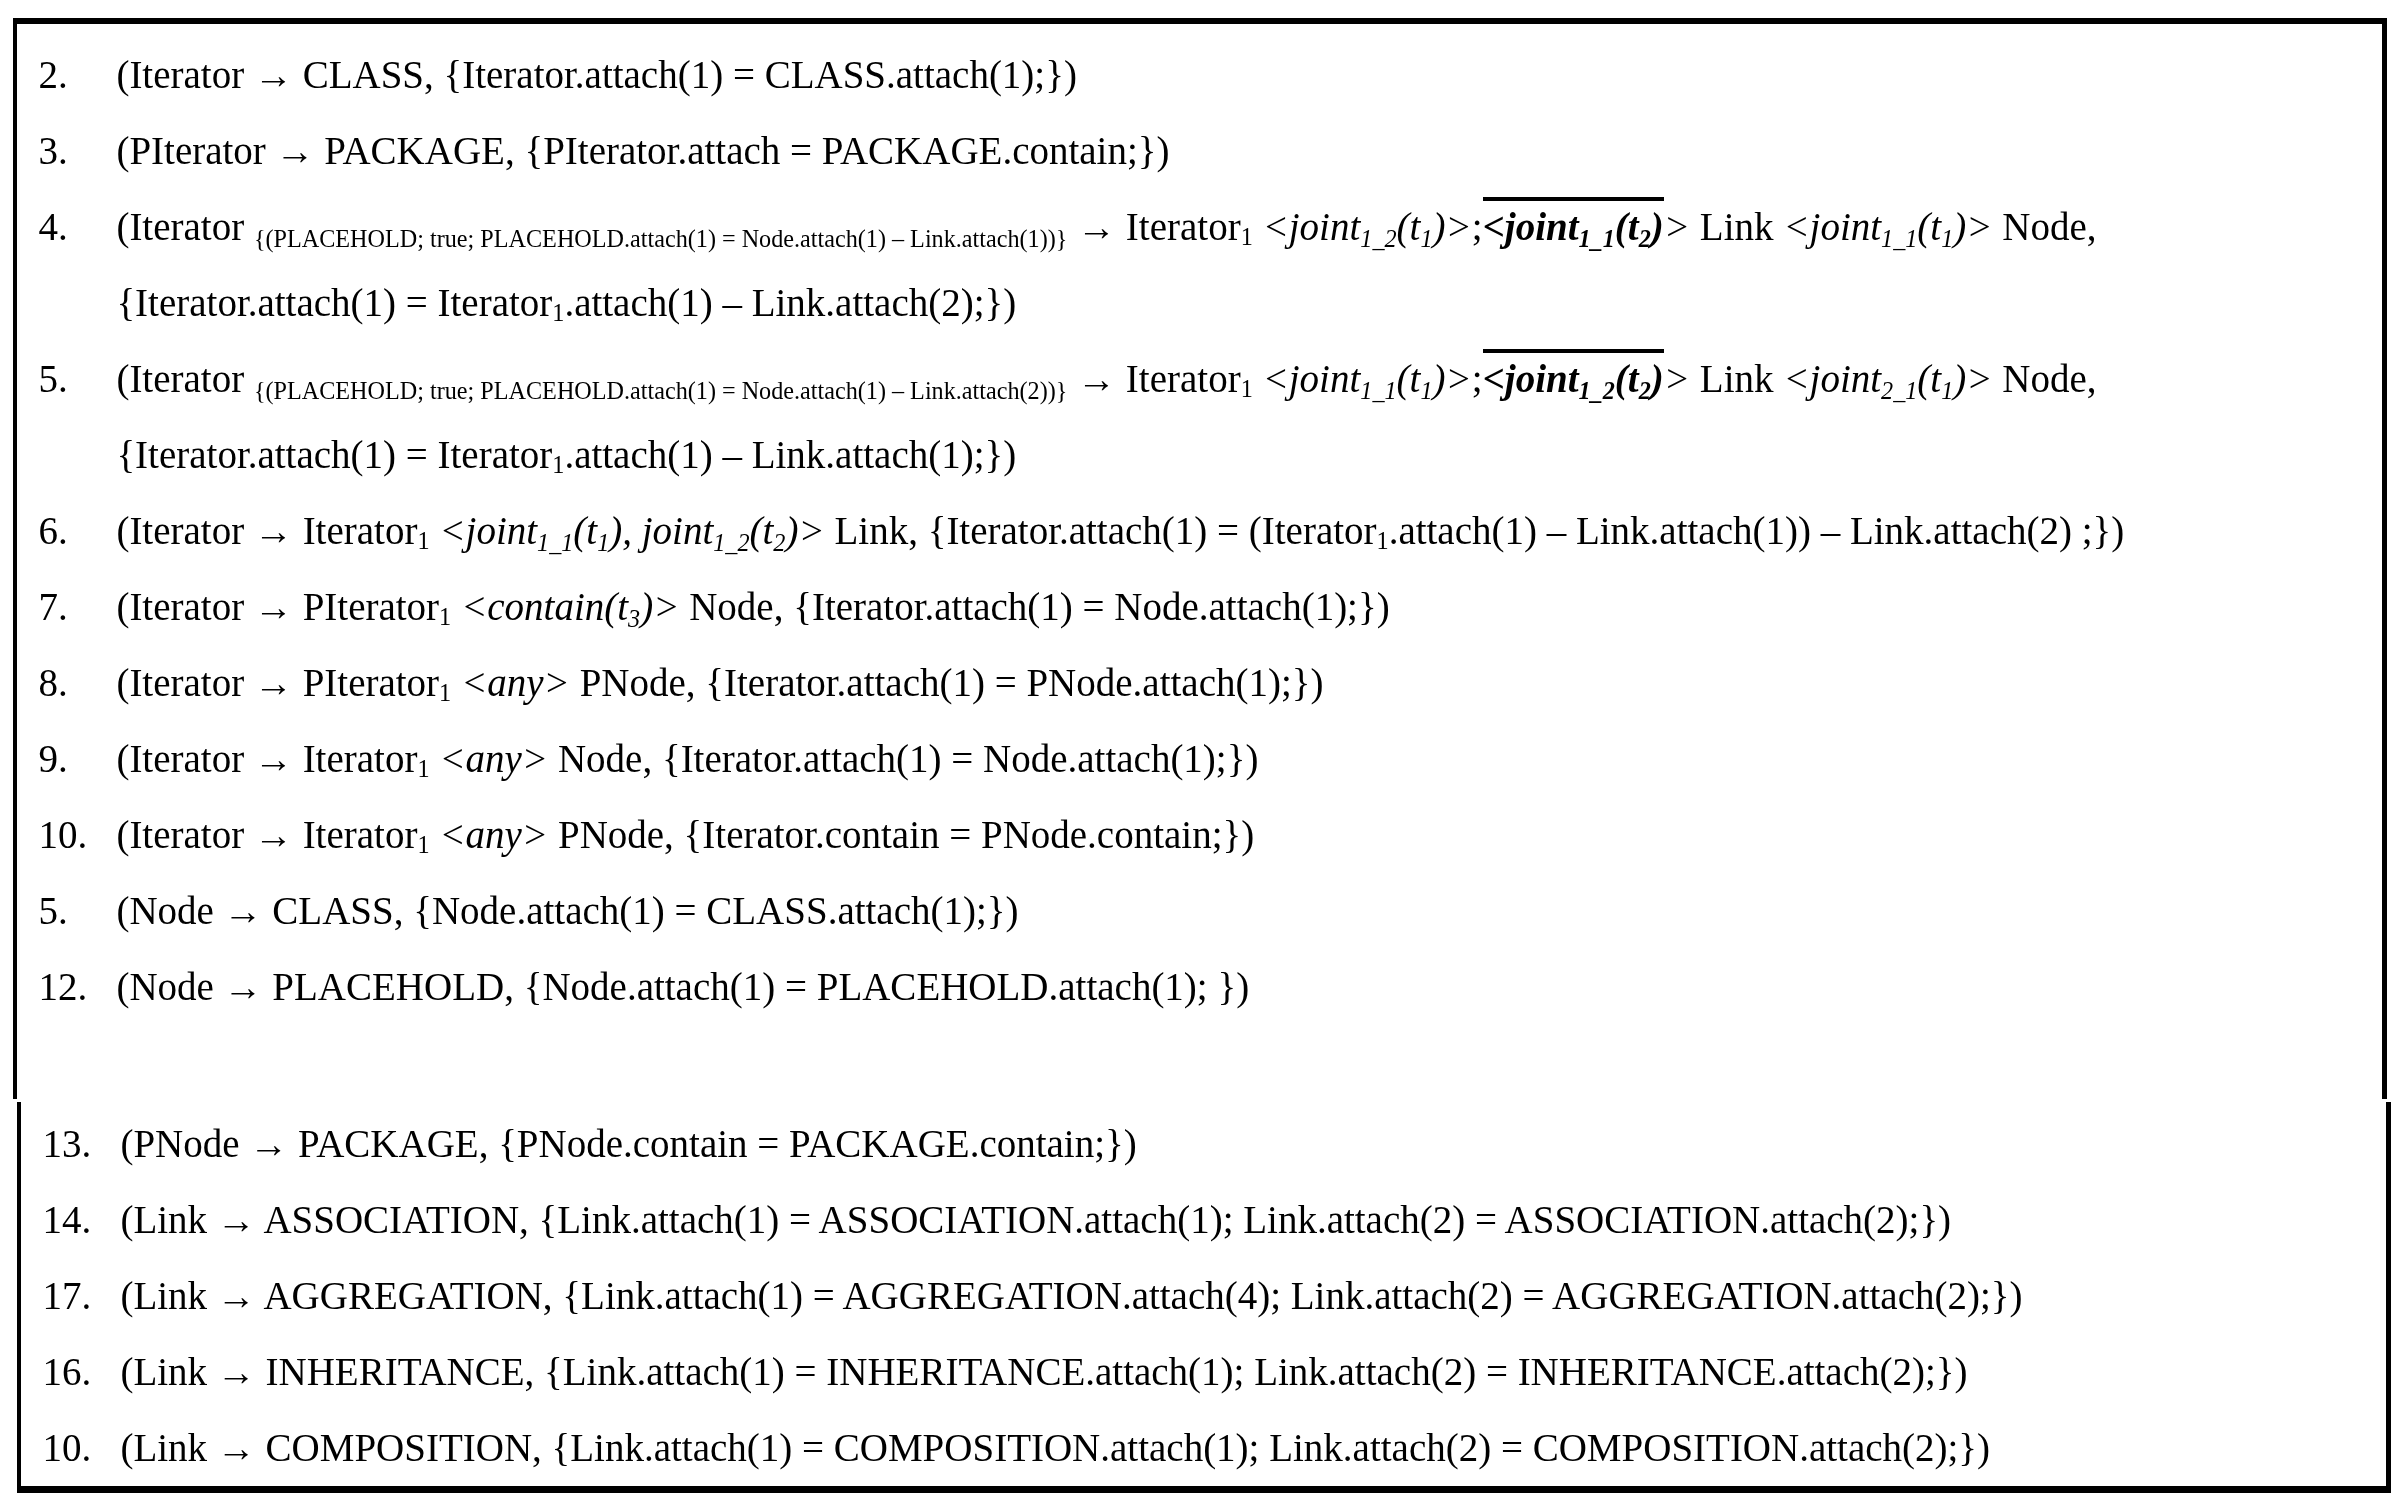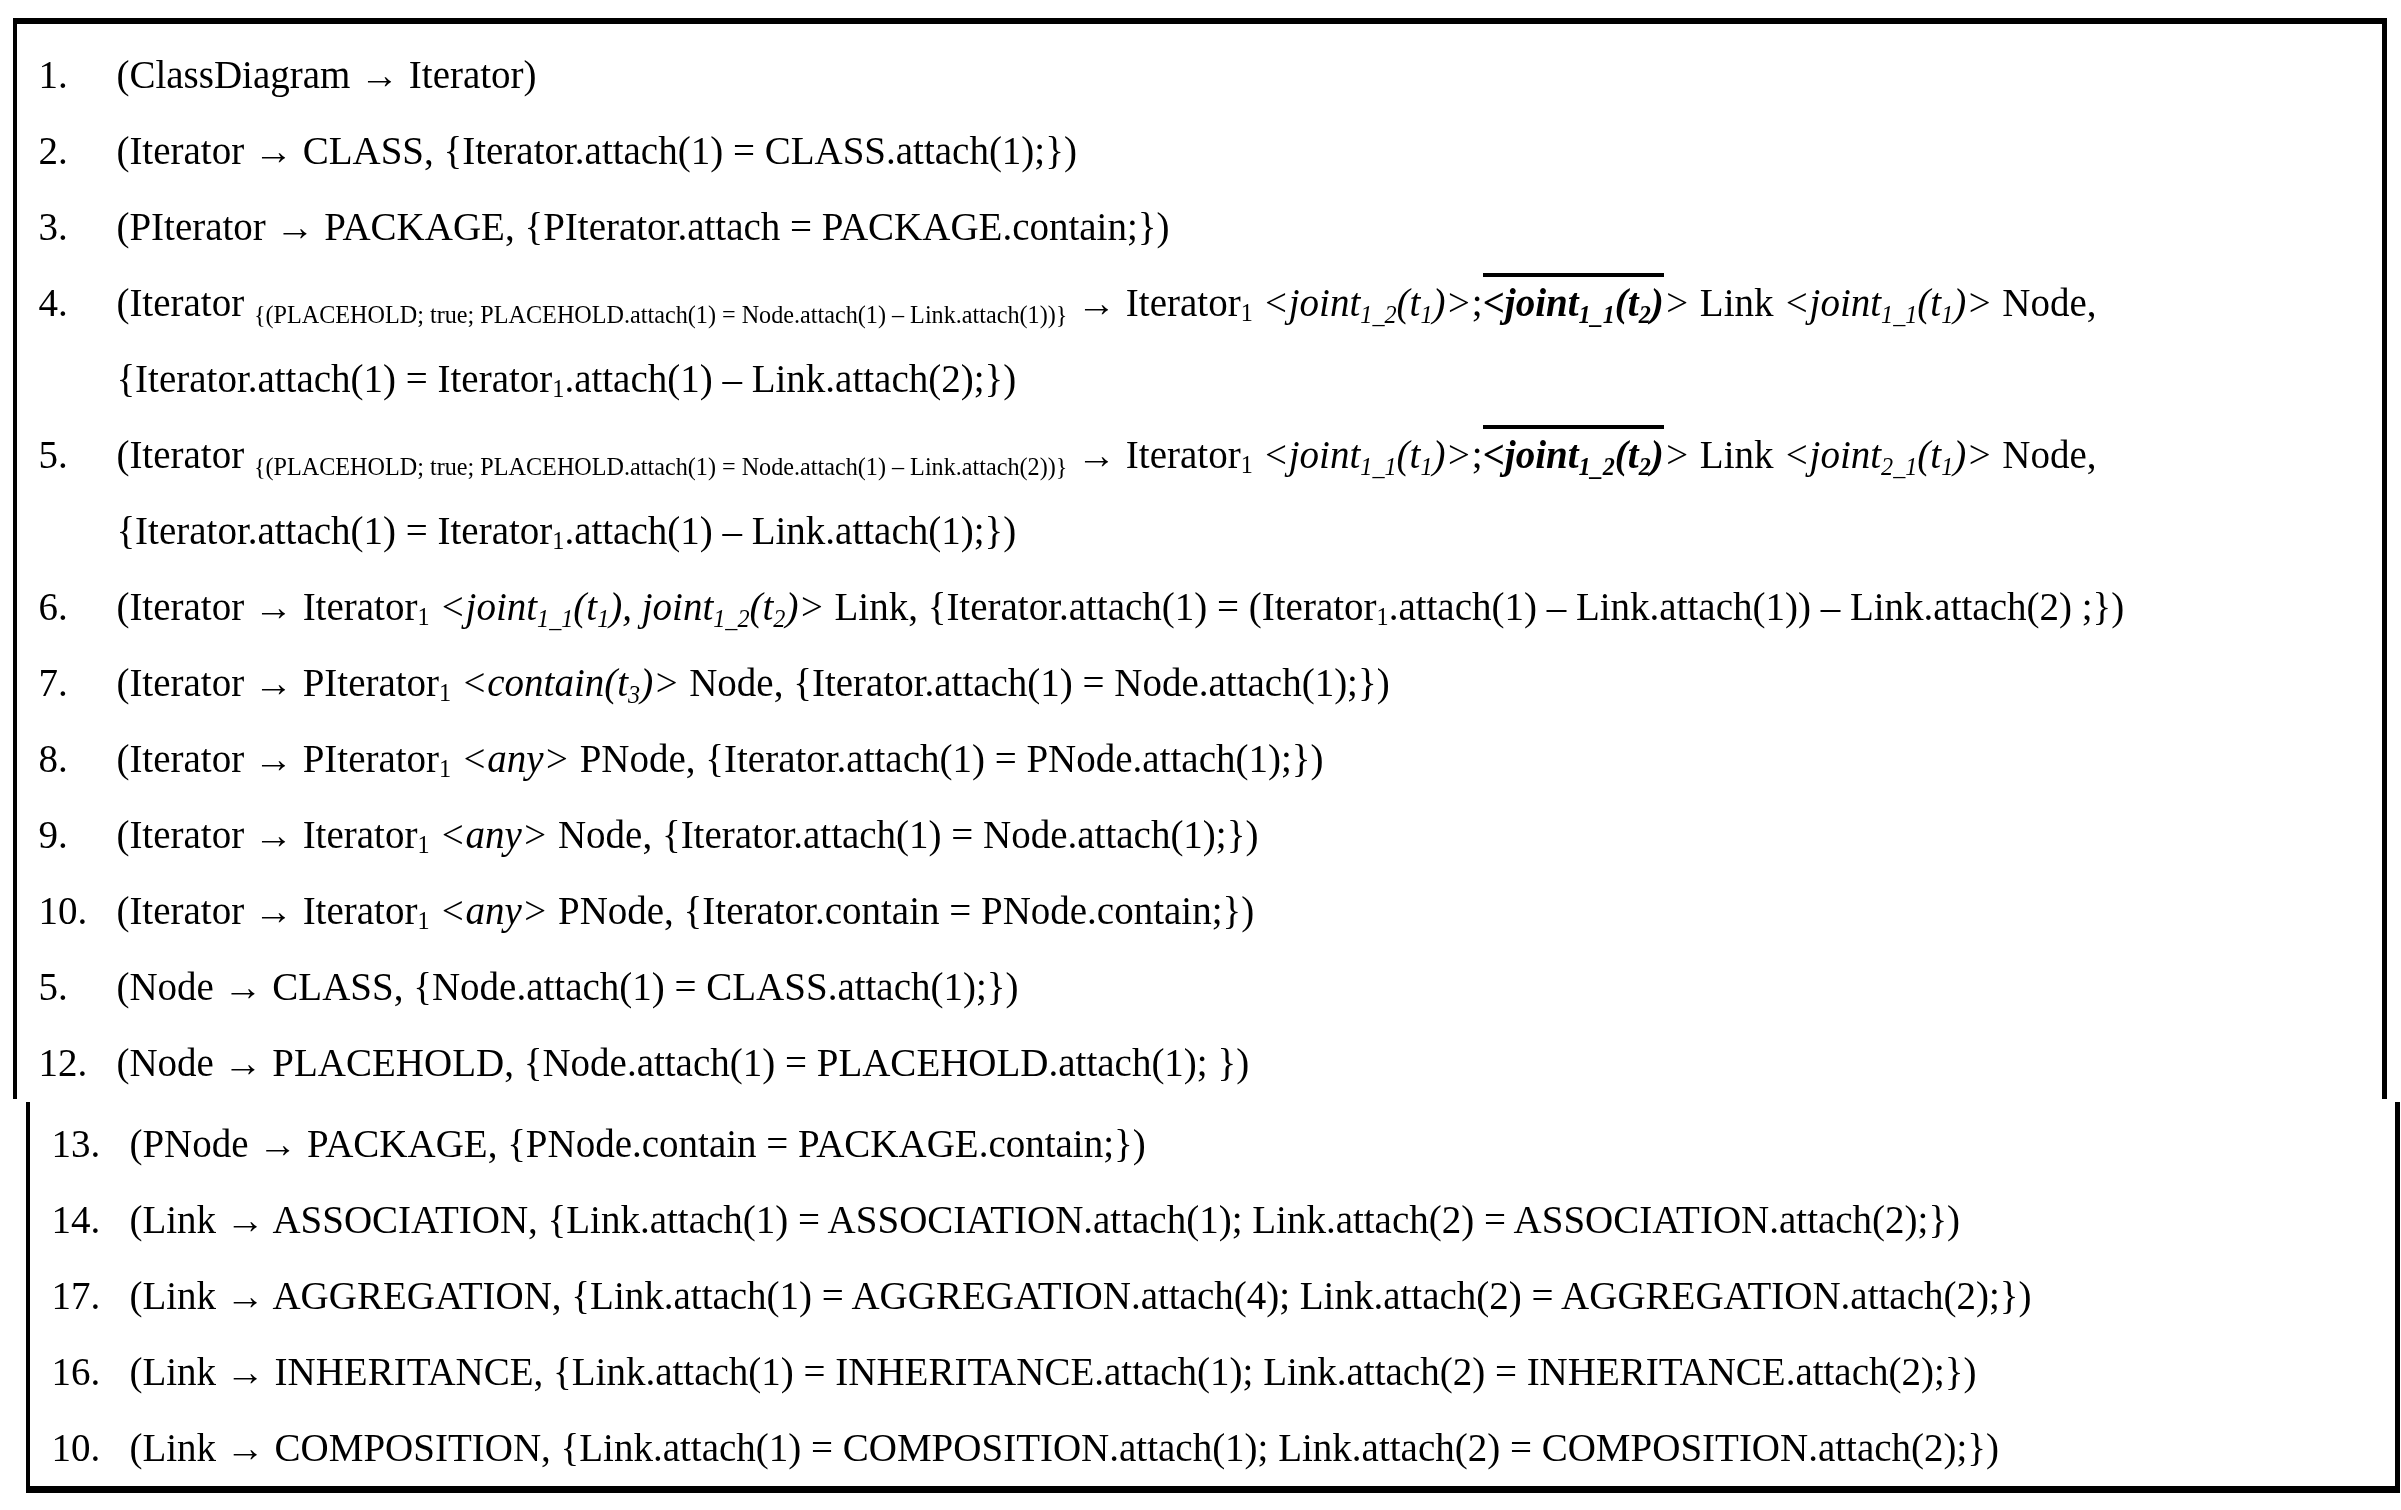--- a/index.html
+++ b/index.html
@@ -25,21 +25,21 @@
     left: 13px;
     top: 18px;
     width: 2374px;
     height: 1081px;
     border-top-width: 6.5px;
     border-left-width: 4.5px;
     border-right-width: 5.2px;
     padding-top: 13px;
   }
   .box-bottom {
-    left: 26px;
+    left: 17px;
     top: 1102px;
     width: 2374px;
     height: 391px;
     border-left-width: 4.5px;
     border-right-width: 5.2px;
     border-bottom-width: 7.8px;
     padding-top: 3.9px;
   }
   .rule { margin: 0; }
   .line {
@@ -65,23 +65,20 @@
     padding-top: 2.6px;
     line-height: normal;
     font-weight: bold;
   }
 </style>
 </head>
 <body>
 
 <div>
   <div class="box box-top">
-      <div class="rule">
-        <div class="line"><span class="num">1.</span><span class="content"><span class="r-n">(ClassDiagram → Iterator)</span></span></div>
-      </div>
       <div class="rule">
         <div class="line"><span class="num">2.</span><span class="content"><span class="r-n">(Iterator → CLASS, {Iterator.attach(1) = CLASS.attach(1);})</span></span></div>
       </div>
       <div class="rule">
         <div class="line"><span class="num">3.</span><span class="content"><span class="r-n">(PIterator → PACKAGE, {PIterator.attach = PACKAGE.contain;})</span></span></div>
       </div>
       <div class="rule">
         <div class="line"><span class="num">4.</span><span class="content"><span class="r-n">(Iterator </span><span class="r-cond">{(PLACEHOLD; true; PLACEHOLD.attach(1) = Node.attach(1) – Link.attach(1))}</span><span class="r-n"> → Iterator</span><span class="r-sub">1</span><span class="r-n"> </span><span class="r-i">&lt;joint</span><span class="r-isub">1_2</span><span class="r-i">(t</span><span class="r-isub">1</span><span class="r-i">)&gt;</span><span class="r-n">;</span><span class="ov"><span class="r-i">&lt;joint</span><span class="r-isub">1_1</span><span class="r-i">(t</span><span class="r-isub">2</span><span class="r-i">)</span></span><span class="r-i">&gt;</span><span class="r-n"> Link </span><span class="r-i">&lt;joint</span><span class="r-isub">1_1</span><span class="r-i">(t</span><span class="r-isub">1</span><span class="r-i">)&gt;</span><span class="r-n"> Node,</span></span></div>
         <div class="line"><span class="num"></span><span class="content"><span class="r-n">{Iterator.attach(1) = Iterator</span><span class="r-sub">1</span><span class="r-n">.attach(1) – Link.attach(2);})</span></span></div>
       </div>

